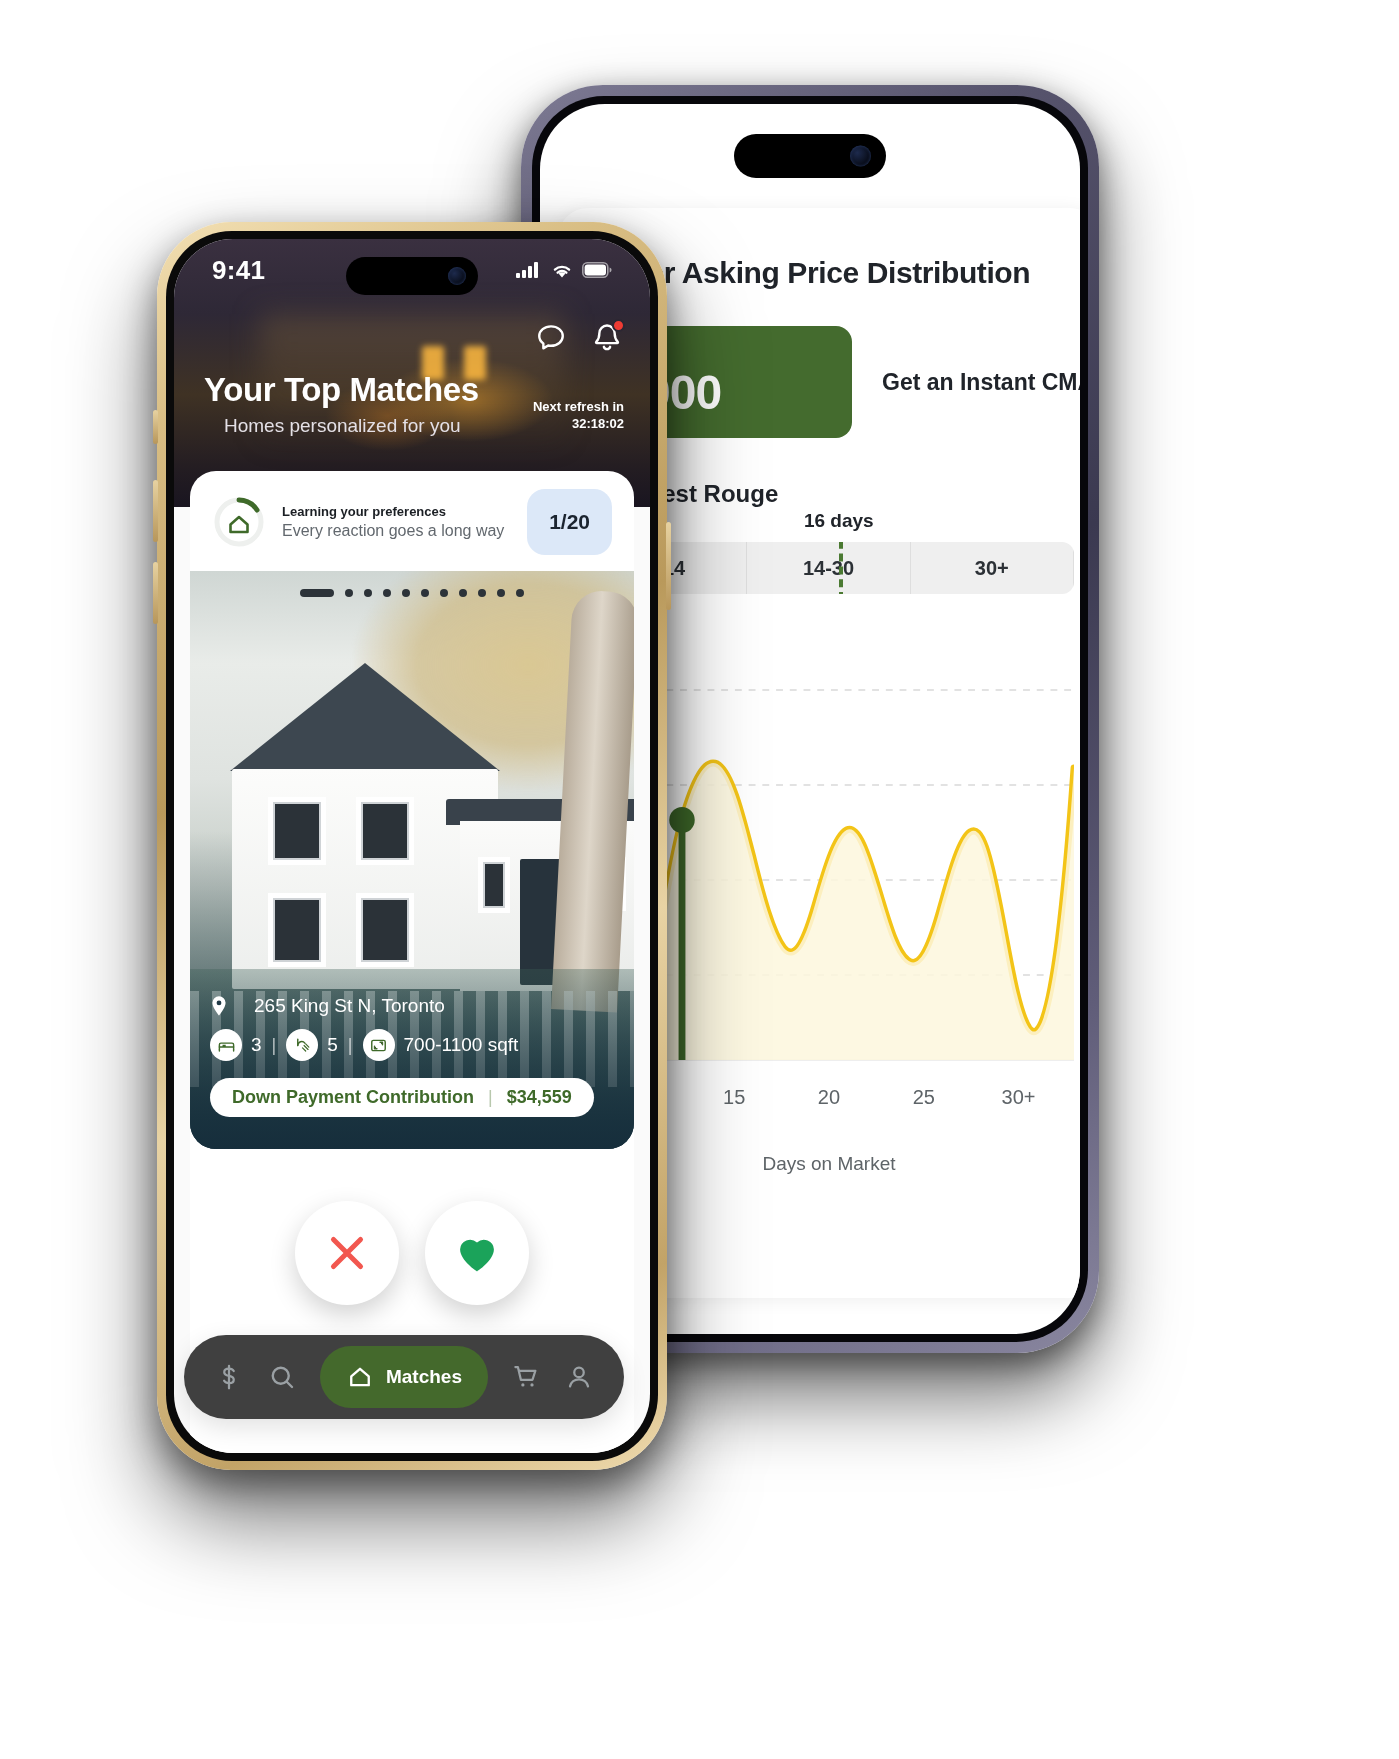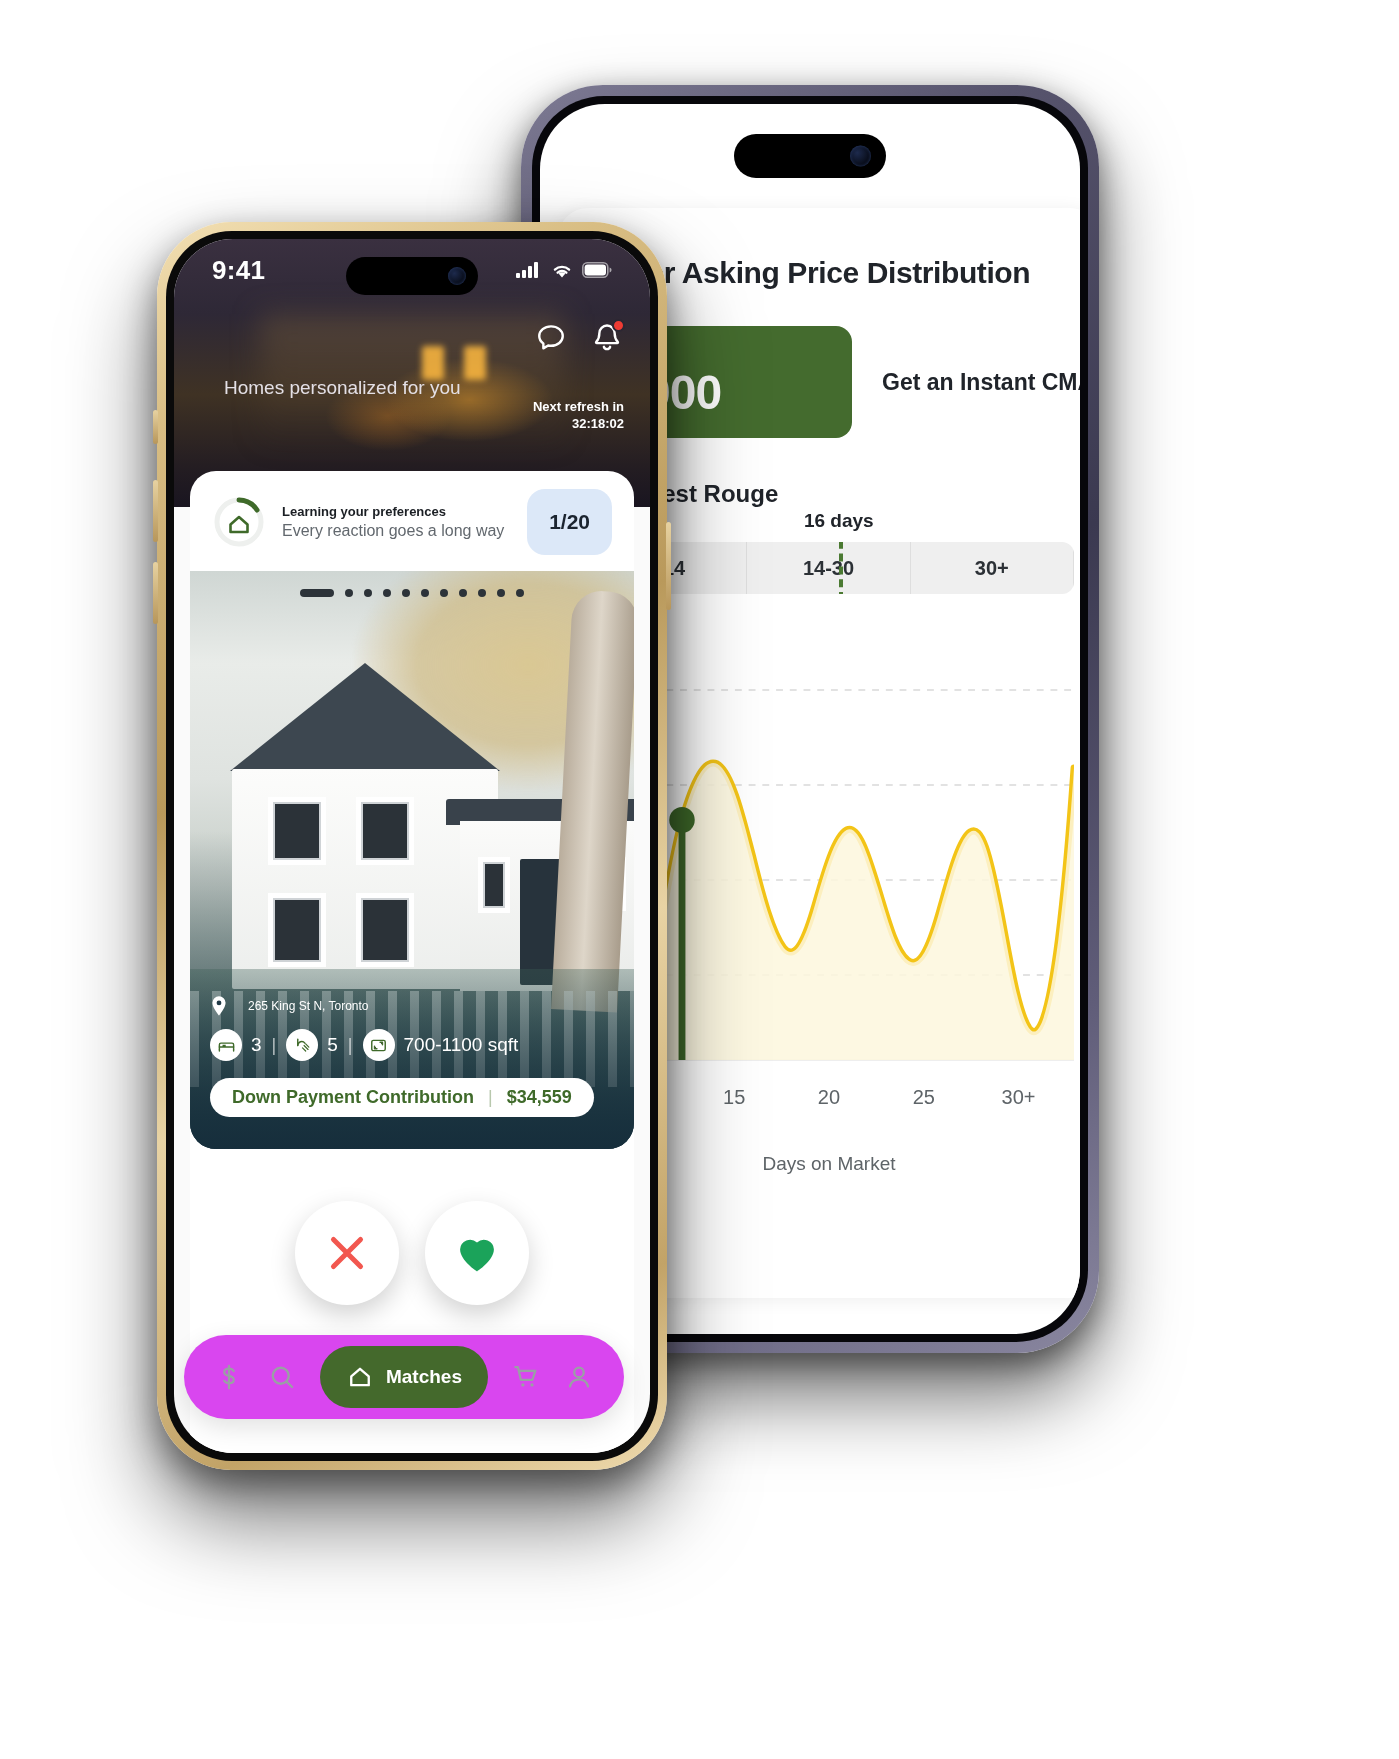--- a/index.html
+++ b/index.html
@@ -245,21 +245,21 @@
   }
   .dots {
     position: absolute; left: 50%; transform: translateX(-50%); top: 18px;
     display: flex; align-items: center; gap: 11px; z-index: 4;
   }
   .dots .d { width: 8px; height: 8px; border-radius: 50%; background: #2c3339; }
   .dots .d.active { width: 34px; border-radius: 5px; }
 
   .listing-info { position: absolute; left: 20px; bottom: 88px; z-index: 4; }
   .price { font-size: 37px; font-weight: 700; color: #fff; letter-spacing: -.5px; }
-  .addr { display: flex; align-items: center; gap: 20px; color: #fff; font-size: 12px; margin-top: 8px; }
+  .addr { display: flex; align-items: center; gap: 26px; color: #fff; font-size: 19px; margin-top: 8px; }
   .specs { display: flex; align-items: center; gap: 10px; margin-top: 12px; }
   .spec { display: flex; align-items: center; gap: 9px; }
   .spec .circ {
     width: 32px; height: 32px; border-radius: 50%; background: #fff;
     display: flex; align-items: center; justify-content: center;
   }
   .spec .txt { color: #fff; font-size: 19px; }
   .sep { color: rgba(255,255,255,.65); font-size: 18px; }
   .dp-badge {
     position: absolute; left: 20px; bottom: 32px; z-index: 4;
@@ -274,21 +274,21 @@
     display: flex; justify-content: center; gap: 26px;
   }
   .act {
     width: 104px; height: 104px; border-radius: 50%; background: #fff;
     display: flex; align-items: center; justify-content: center;
     box-shadow: 0 10px 26px rgba(0,0,0,.18);
     cursor: pointer;
   }
   .tabbar {
     position: absolute; left: 10px; right: 26px; bottom: 34px; height: 84px;
-    background: #d946ef; border-radius: 42px; z-index: 8;
+    background: #404040; border-radius: 42px; z-index: 8;
     box-shadow: 0 8px 26px rgba(0,0,0,.12);
     display: flex; align-items: center; justify-content: space-around; padding: 0 18px;
   }
   .tab { display: flex; align-items: center; justify-content: center; cursor: pointer; }
   .tab-active {
     background: #44692c; border-radius: 34px; height: 62px;
     padding: 0 26px; gap: 12px; color: #fff; font-size: 19px; font-weight: 700;
   }
   .tab-ico { color: #9aa0a4; }
 </style>
@@ -420,20 +420,21 @@
           <span class="ic">
             <svg width="34" height="34" viewBox="0 0 24 24">
               <path d="M12 3.2a5.4 5.4 0 0 0-5.4 5.4c0 4-1.6 5.4-2.2 6.1-.3.3-.1.9.4.9h14.4c.5 0 .7-.6.4-.9-.6-.7-2.2-2.1-2.2-6.1A5.4 5.4 0 0 0 12 3.2Z" fill="none" stroke="#fff" stroke-width="1.7" stroke-linejoin="round"></path>
               <path d="M9.8 18.2a2.3 2.3 0 0 0 4.4 0" fill="none" stroke="#fff" stroke-width="1.7" stroke-linecap="round"></path>
             </svg>
             <span class="badge-dot"></span>
           </span>
         </div>
 
         <div class="hero-text">
+          <div class="hero-h1">Your Top Matches</div>
           <div class="hero-sub">Homes personalized for you</div>
         </div>
         <div class="hero-refresh">
           <div>Next refresh in</div>
           <div>32:18:02</div>
         </div>
 
         <div class="sheet">
 
           <div class="learn-row">

